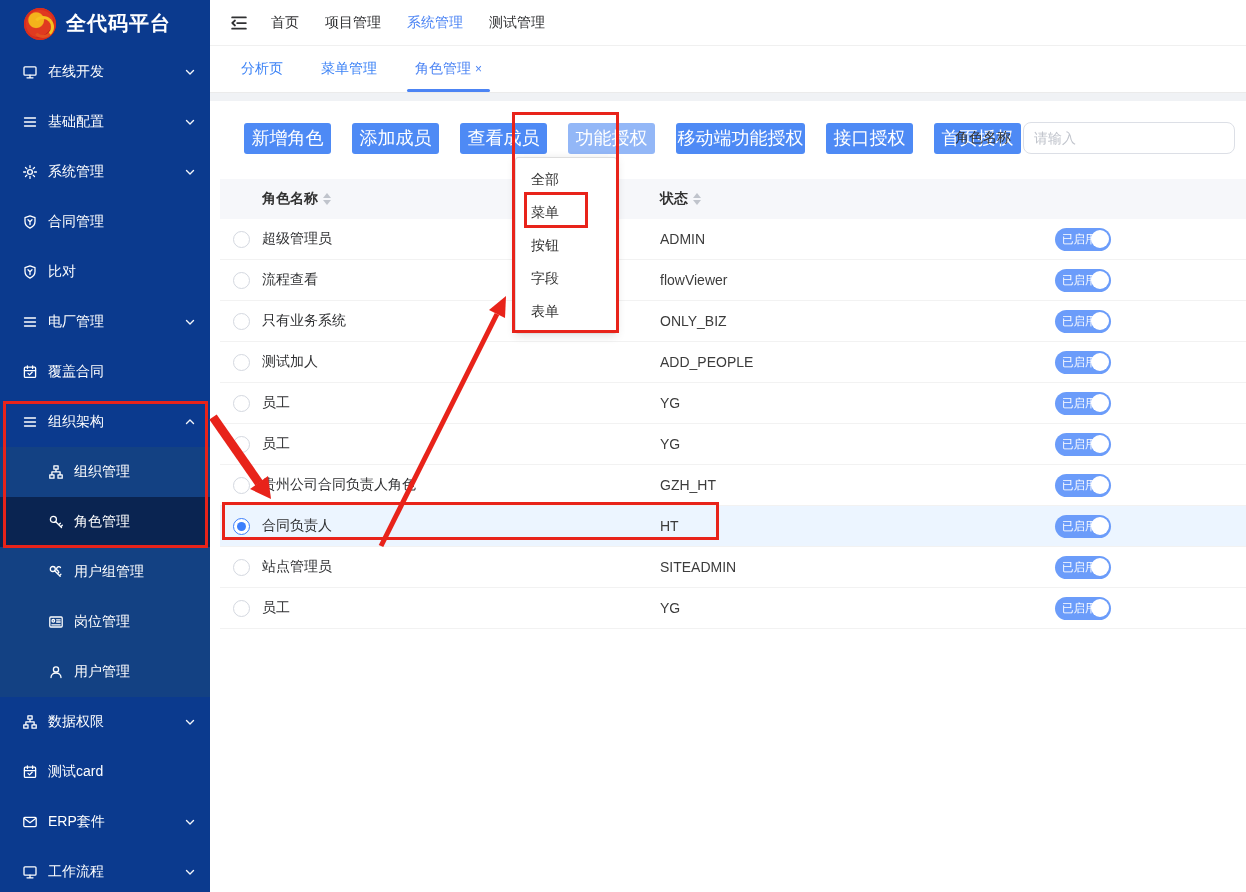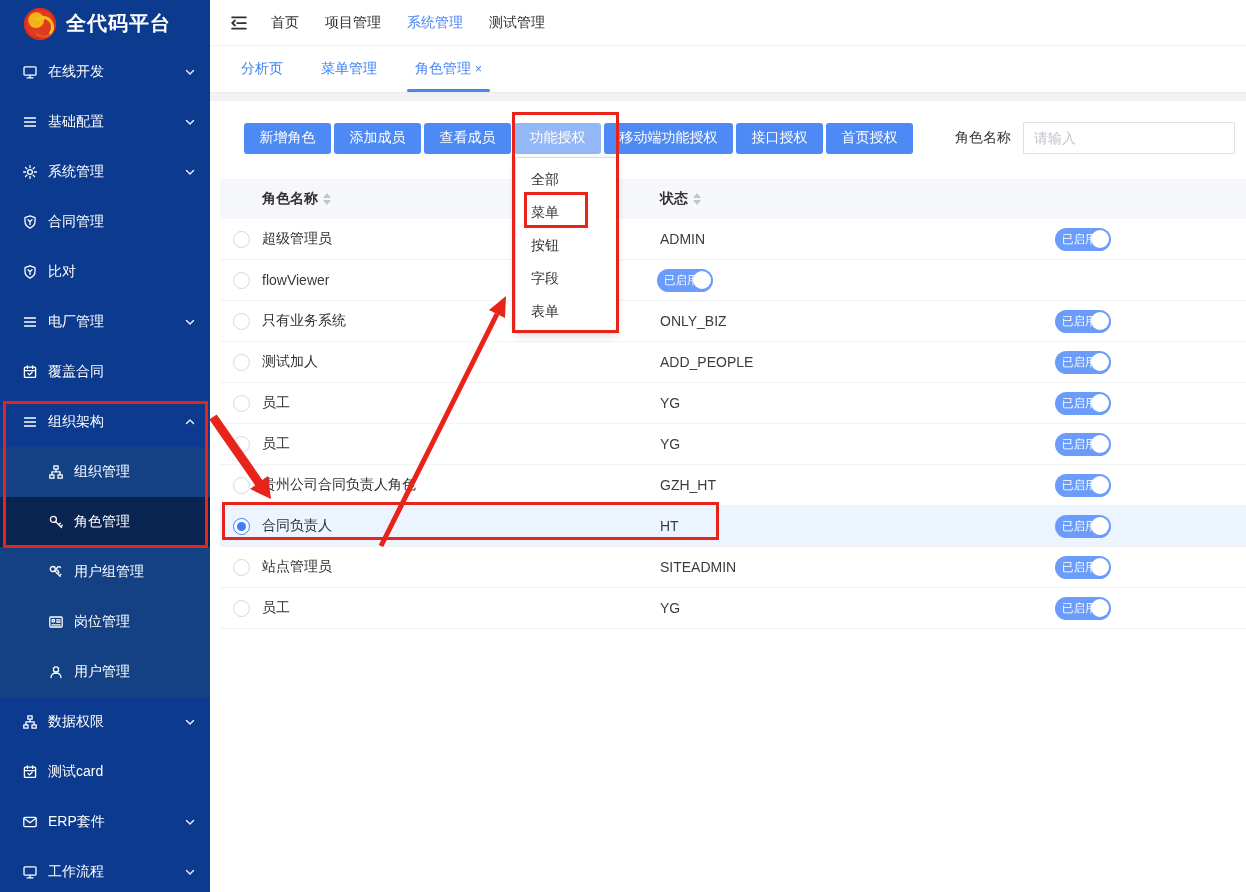--- a/index.html
+++ b/index.html
@@ -30,27 +30,27 @@
   .nav-item.active{color:#4c84f4}
   .tabbar{height:46px;border-bottom:1px solid #ebebeb;display:flex;align-items:center;padding-left:27px;gap:30px;background:#fff}
   .tab{height:100%;display:flex;align-items:center;position:relative;cursor:pointer;padding:0 4px;color:#3b82f6}
   .tab.active{color:#4c84f4}
   .tab.active::after{content:"";position:absolute;left:-4px;right:-4px;bottom:0;height:3px;background:#4c84f4;border-radius:2px}
   .tab-close{font-size:12px;margin-left:4px;line-height:1}
   .strip{height:8px;background:#f0f2f5}
   .content{flex:1;background:#fff;position:relative}
   
   .toolbar{display:flex;align-items:center;margin:21px 0 0 34px;height:32px}
-  .btn{height:31px;width:87px;border:none;border-radius:3px;background:#4e8af5;color:#fff;font-size:14px;
-       margin-right:3px;cursor:pointer;font-family:inherit;padding:0;flex:none}
+  .btn{height:31px;width:87px;border:none;border-radius:3px;background:#4e8af5;color:#fff;font-size:18px;
+       margin-right:21px;cursor:pointer;font-family:inherit;padding:0;flex:none}
   .btn.wide{width:129px}
   .btn.hl{background:#93b7f7}
   .filter{position:absolute;left:745px;top:21px;display:flex;align-items:center;height:32px;white-space:nowrap}
   .filter-label{color:#333;margin-right:12px}
-  .filter input{width:190px;height:30px;border:1px solid #dcdfe6;border-radius:1px;padding:0 10px;font-size:14px;
+  .filter input{width:190px;height:30px;border:1px solid #dcdfe6;border-radius:8px;padding:0 10px;font-size:14px;
        font-family:inherit;color:#333;outline:none}
   .filter input::placeholder{color:#c0c4cc}
   
   .table{margin:25px 0 0 10px;width:1026px}
   .thead,.trow{display:flex;align-items:center;height:40px}
   .thead{background:#f6f7fa;font-weight:bold;color:#333}
   .trow{border-bottom:1px solid #f2f2f2}
   .trow.selected{background:#ecf5ff}
   .c-radio{width:42px;display:flex;justify-content:center;flex:none}
   .c-name{width:398px;flex:none;white-space:nowrap;overflow:hidden}
@@ -354,20 +354,21 @@
    <div class="c-name">超级管理员</div>
    <div class="c-code">ADMIN</div>
    <div class="c-status"><span class="toggle">
               <span>已启用</span>
             </span></div>
   </div>
         <div class="trow">
    <div class="c-radio">
             <span class="radio"></span>
           </div>
+   <div class="c-name">流程查看</div>
    <div class="c-code">flowViewer</div>
    <div class="c-status"><span class="toggle">
               <span>已启用</span>
             </span></div>
   </div>
         <div class="trow">
    <div class="c-radio">
             <span class="radio"></span>
           </div>
    <div class="c-name">只有业务系统</div>

